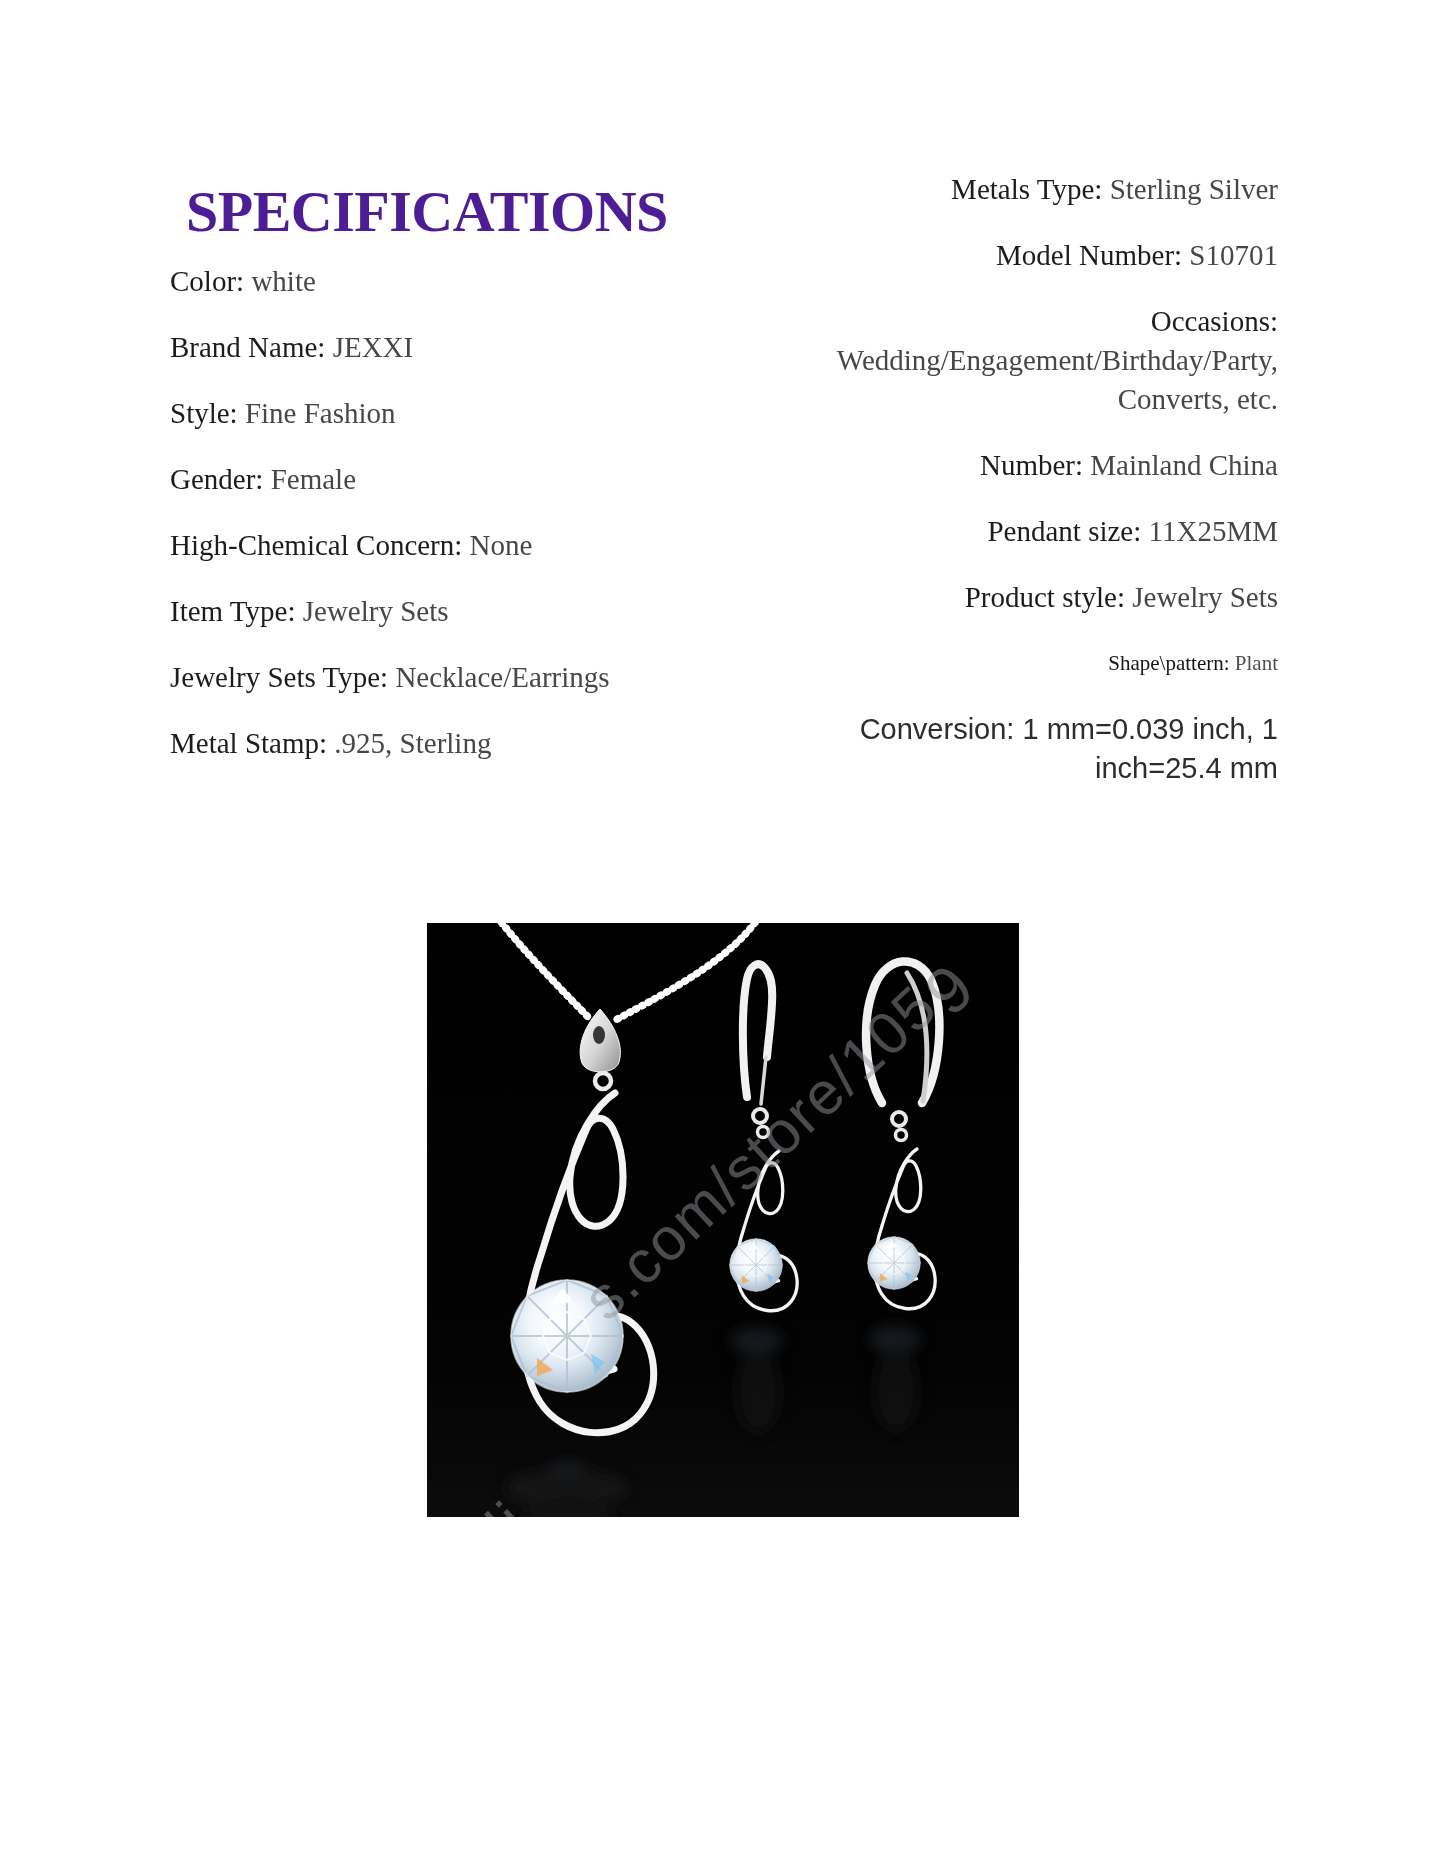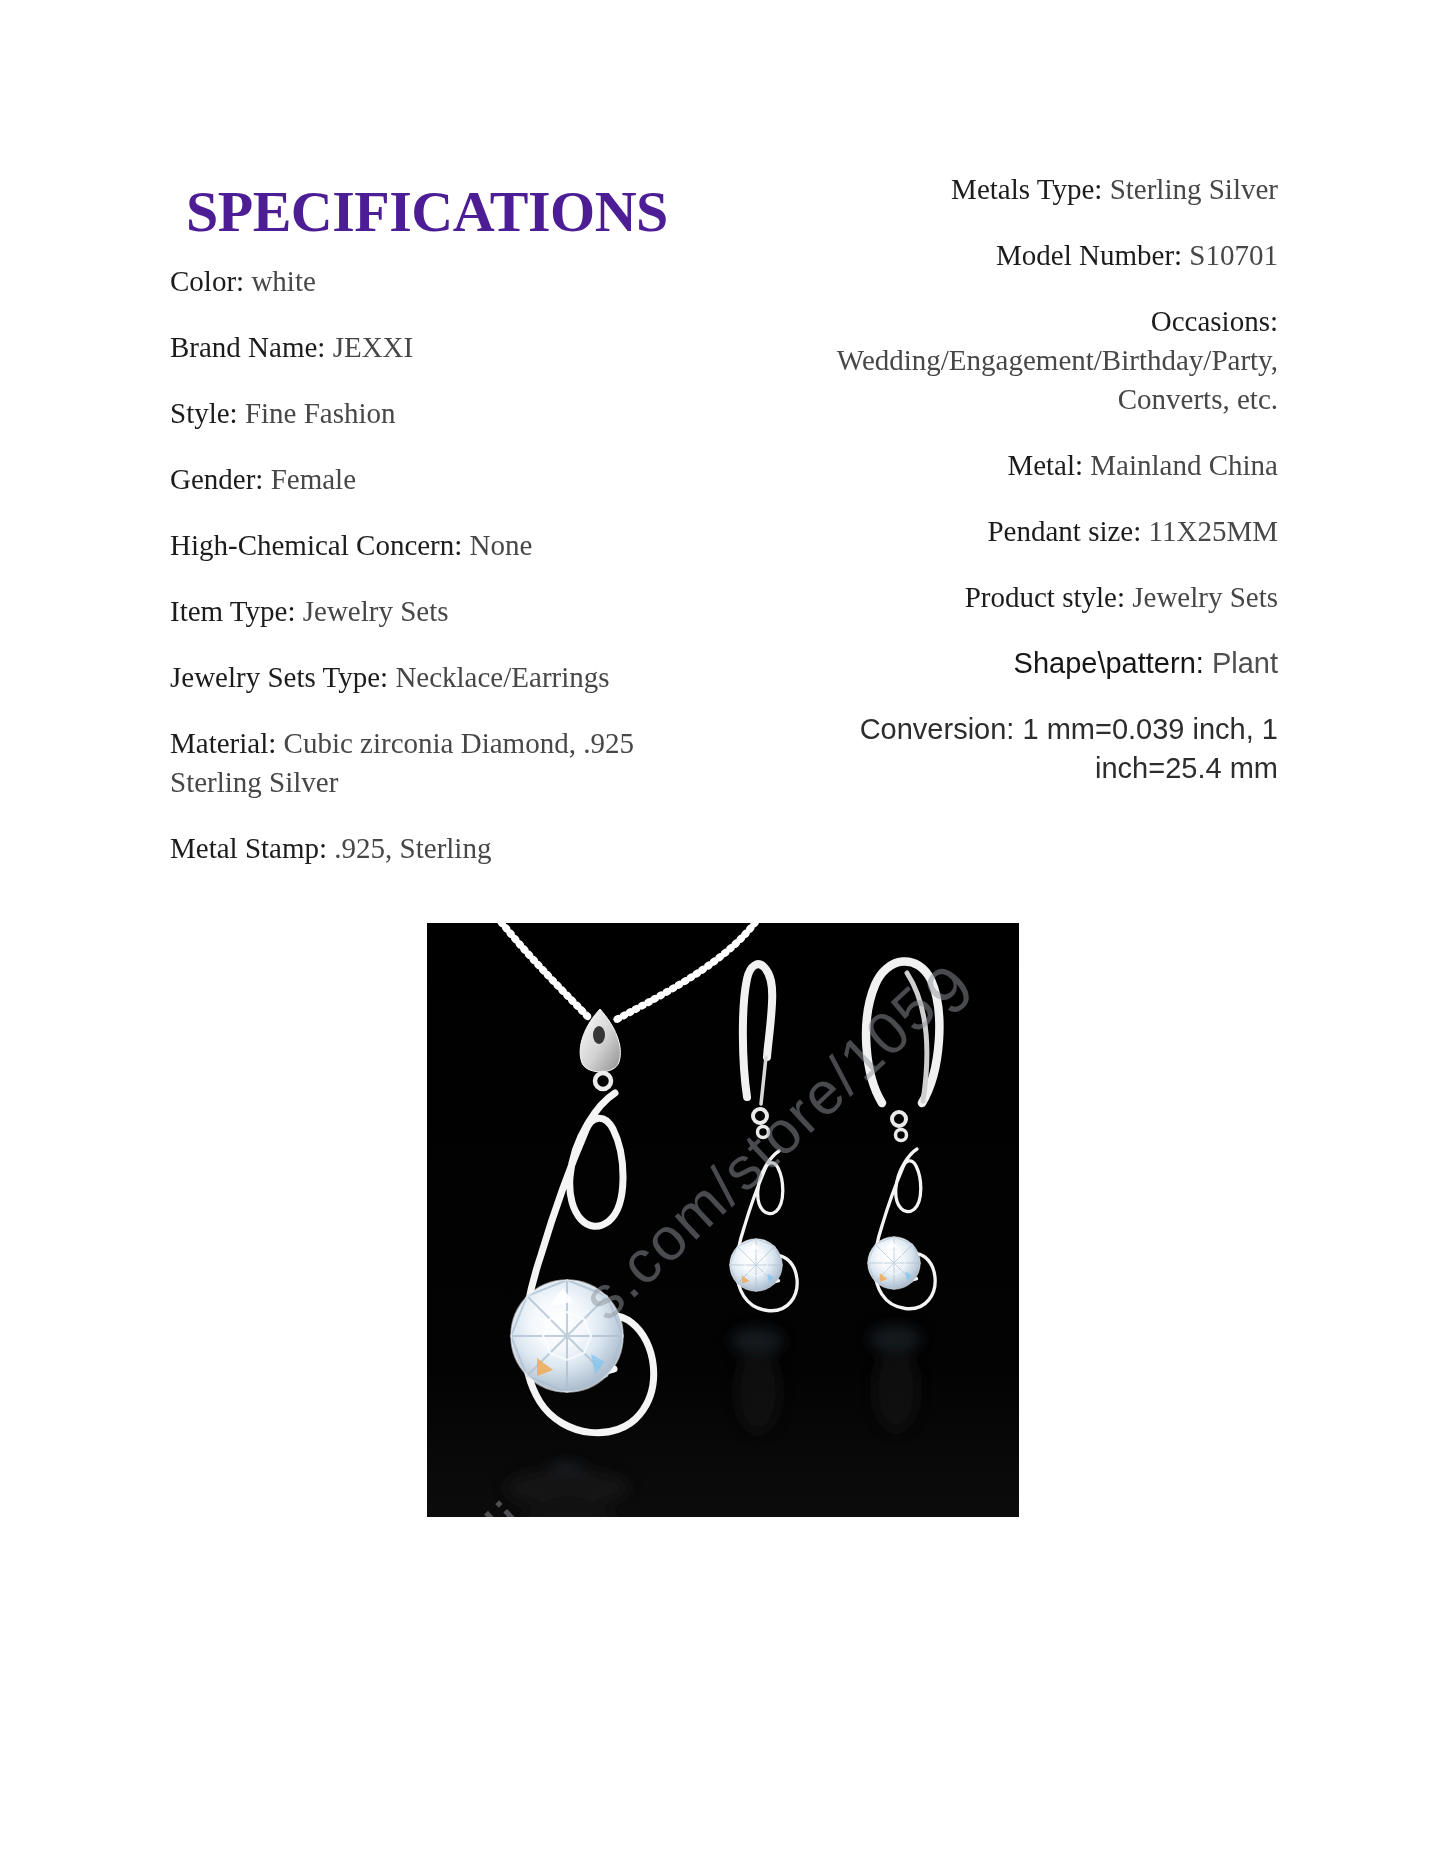--- a/index.html
+++ b/index.html
@@ -7,52 +7,50 @@
        font-family:"Liberation Serif","DejaVu Serif",serif;}
   .page-title{position:absolute;left:170px;top:167px;margin:16px;
       font-family:"Liberation Serif","DejaVu Serif",serif;
       font-size:58px;font-weight:700;line-height:1;color:#4c1d95;letter-spacing:-0.5px;}
   .col{position:absolute;}
   .col-left{left:170px;top:262px;width:505px;}
   .col-right{left:763px;top:170px;width:515px;text-align:right;}
   p.spec{margin:0 0 27px 0;font-size:29px;line-height:39px;white-space:pre-line;
          font-family:"Liberation Serif","DejaVu Serif",serif;color:#1c1c1c;}
   p.spec .val{color:#474747;}
-  p.spec.cal{font-family:Liberation Sans, sans-serif;font-size:29px;color:#161616;}
+  p.spec.cal{font-family:Liberation Serif, serif;font-size:21px;color:#161616;}
   p.spec.cal .val{color:#4f4f4f;}
   p.spec.ari{font-family:"Liberation Sans","DejaVu Sans",sans-serif;font-size:29px;color:#2d2d2d;}
   p.spec.ari .val{color:#2d2d2d;}
   .photo{position:absolute;left:427px;top:923px;width:592px;height:594px;}
   .photo svg{display:block;}
 </style>
 </head>
 <body>
 
 <h1 class="page-title">SPECIFICATIONS</h1>
 
 <div class="col col-left">
   <p class="spec"><span class="lab">Color:</span> <span class="val">white</span></p>
   <p class="spec"><span class="lab">Brand Name:</span> <span class="val">JEXXI</span></p>
   <p class="spec"><span class="lab">Style:</span> <span class="val">Fine Fashion</span></p>
   <p class="spec"><span class="lab">Gender:</span> <span class="val">Female</span></p>
   <p class="spec"><span class="lab">High-Chemical Concern:</span> <span class="val">None</span></p>
   <p class="spec"><span class="lab">Item Type:</span> <span class="val">Jewelry Sets</span></p>
   <p class="spec"><span class="lab">Jewelry Sets Type:</span> <span class="val">Necklace/Earrings</span></p>
-  <p class="spec"><span class="lab">Material:</span> <span class="val">Cubic zirconia Diamond, .925
-Sterling Silver</span></p>
   <p class="spec"><span class="lab">Metal Stamp:</span> <span class="val">.925, Sterling</span></p>
 </div>
 
 <div class="col col-right">
   <p class="spec"><span class="lab">Metals Type:</span> <span class="val">Sterling Silver</span></p>
   <p class="spec"><span class="lab">Model Number:</span> <span class="val">S10701</span></p>
   <p class="spec"><span class="lab">Occasions:</span> <span class="val">
 Wedding/Engagement/Birthday/Party,
 Converts, etc.</span></p>
-  <p class="spec"><span class="lab">Metal:</span> <span class="val">Mainland China</span></p>
+  <p class="spec"><span class="lab">Number:</span> <span class="val">Mainland China</span></p>
   <p class="spec"><span class="lab">Pendant size:</span> <span class="val">11X25MM</span></p>
   <p class="spec"><span class="lab">Product style:</span> <span class="val">Jewelry Sets</span></p>
   <p class="spec cal"><span class="lab">Shape\pattern:</span> <span class="val">Plant</span></p>
   <p class="spec ari"><span class="lab">Conversion:</span> <span class="val">1 mm=0.039 inch, 1
 inch=25.4 mm</span></p>
 </div>
 
 <div class="photo">
   <svg width="592" height="594" viewBox="0 0 592 594" xmlns="http://www.w3.org/2000/svg">
     <defs>

